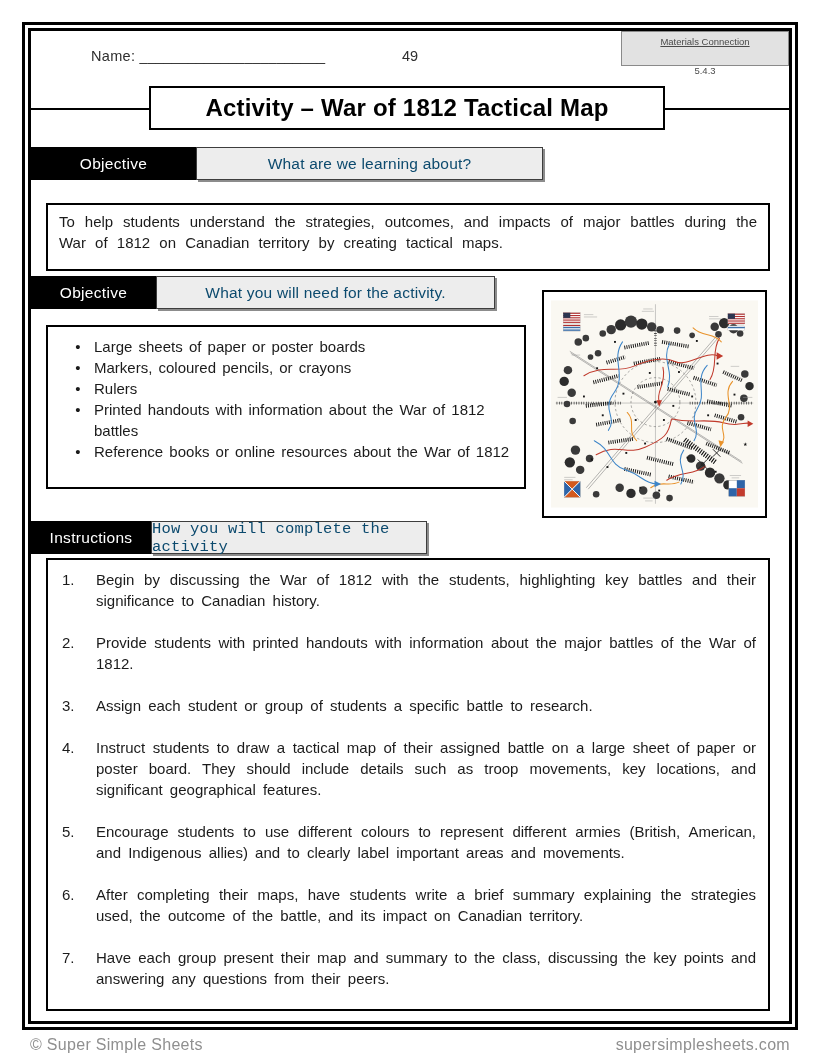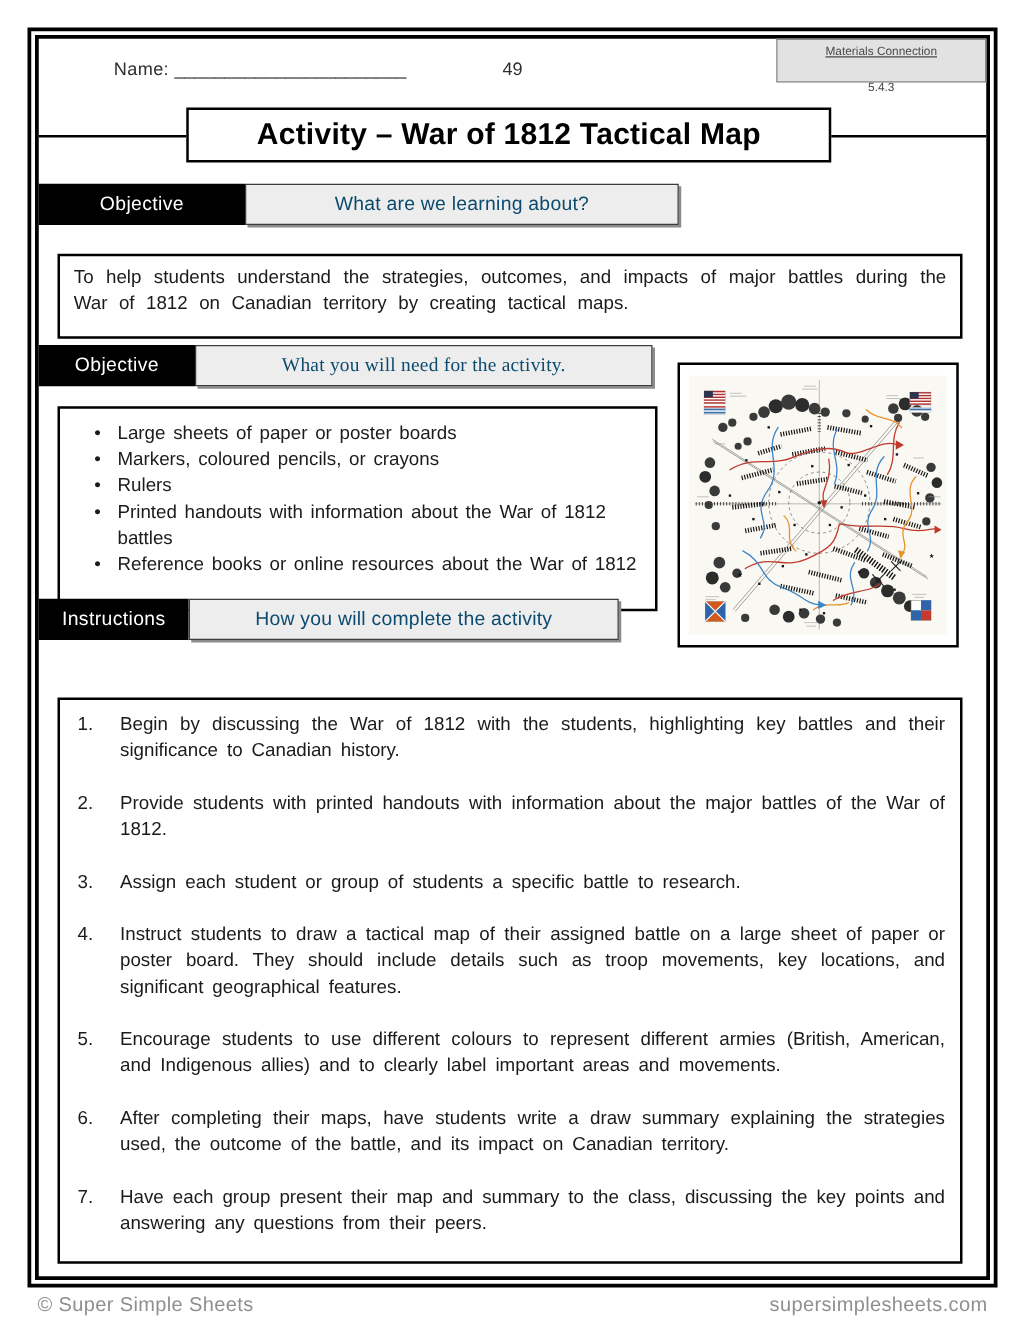--- a/index.html
+++ b/index.html
@@ -42,24 +42,24 @@
   .sec-gray{
     background:#ededed;border:1px solid #3d3d3d;box-shadow:2px 2px 0 #8c8c8c;
     display:flex;align-items:center;justify-content:center;
     font-size:15.5px;color:#0c4a6e;height:33px;box-sizing:border-box;letter-spacing:.2px;
   }
   #objective-head{top:116px;text-align:right;}
   #objective-head .sec-black{width:165px;}
   #objective-head .sec-gray{width:347px;}
   #materials-head{top:245px;}
   #materials-head .sec-black{width:125px;}
-  #materials-head .sec-gray{width:366px;font-family:Liberation Serif, serif;}
-  #instructions-head{top:448px;}
+  #materials-head .sec-gray{width:339px;}
+  #instructions-head{top:490px;}
   #instructions-head .sec-black{width:120px;}
-  #instructions-head .sec-gray{width:344px;}
+  #instructions-head .sec-gray{width:276px;font-family:Liberation Mono, monospace;}
   
   .obj-box{
     position:absolute;left:15px;top:172px;width:724px;height:68px;box-sizing:border-box;
     border:2px solid #000;padding:6px 11px;font-size:15px;line-height:21px;
     text-align:justify;word-spacing:5px;color:#1b1b1b;
   }
   .mat-box{
     position:absolute;left:15px;top:294px;width:480px;height:164px;box-sizing:border-box;
     border:2px solid #000;padding:9px 8px 0 14px;
   }
@@ -405,21 +405,21 @@
             <span class="ins-text">Instruct students to draw a tactical map of their assigned battle on a large sheet of paper or poster board. They should include details such as troop movements, key locations, and significant geographical features.</span>
           </li>
 
           <li>
             <span class="ins-num">5.</span>
             <span class="ins-text">Encourage students to use different colours to represent different armies (British, American, and Indigenous allies) and to clearly label important areas and movements.</span>
           </li>
 
           <li>
             <span class="ins-num">6.</span>
-            <span class="ins-text">After completing their maps, have students write a draw summary explaining the strategies used, the outcome of the battle, and its impact on Canadian territory.</span>
+            <span class="ins-text">After completing their maps, have students write a brief summary explaining the strategies used, the outcome of the battle, and its impact on Canadian territory.</span>
           </li>
 
           <li>
             <span class="ins-num">7.</span>
             <span class="ins-text">Have each group present their map and summary to the class, discussing the key points and answering any questions from their peers.</span>
           </li>
         </ol>
     </div>
 
   </div>

